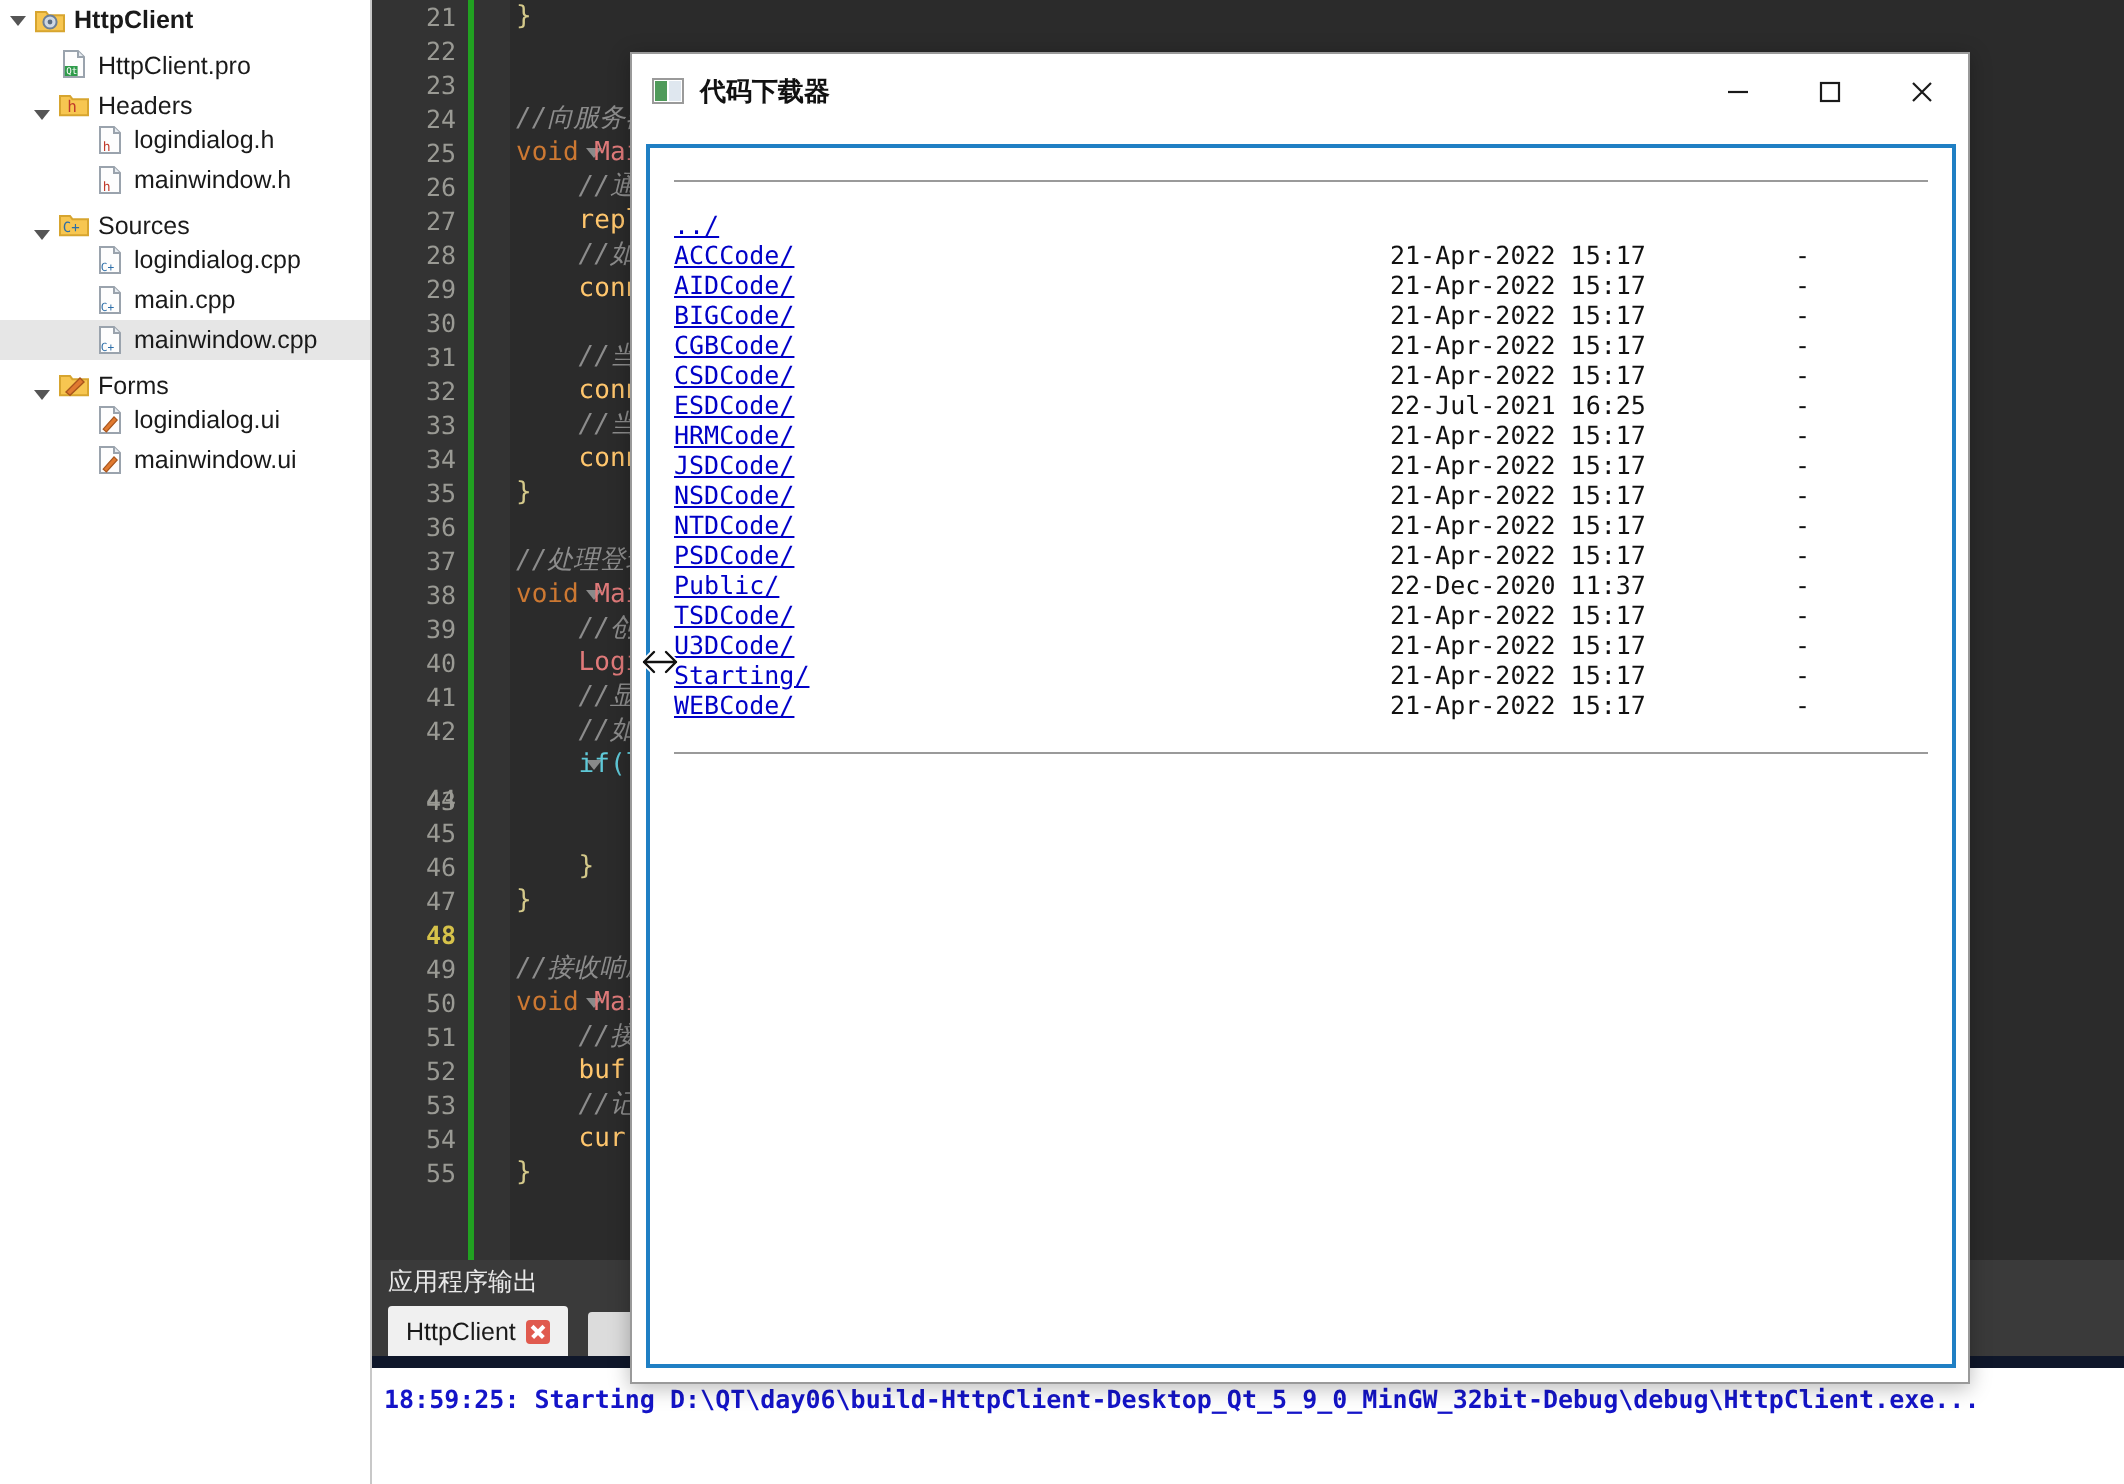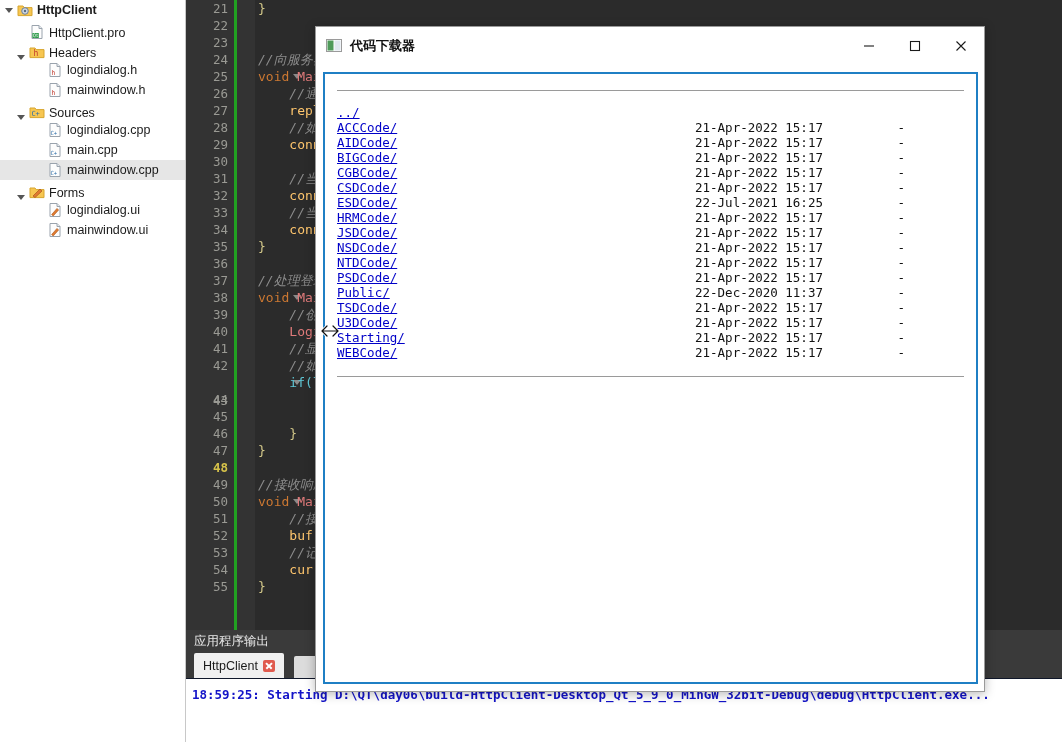--- a/index.html
+++ b/index.html
@@ -154,21 +154,21 @@
     left: 2px; top: 5px; width: 8px; height: 1.6px;
     background: #fff;
   }
   .tab-x::before { transform: rotate(45deg); }
   .tab-x::after  { transform: rotate(-45deg); }
 
   #console {
     position: absolute; left: 0; top: 48px;
     width: 876px; height: 64px;
     background: #ffffff;
-    border-top: 1px solid #0f172a;
+    border-top: 6px solid #0f172a;
     padding: 8px 0 0 6px;
   }
   #console-line {
     font-family: "DejaVu Sans Mono", monospace;
     font-size: 12.5px;
     color: #1414c8;
     font-weight: bold;
     white-space: pre;
   }
 

